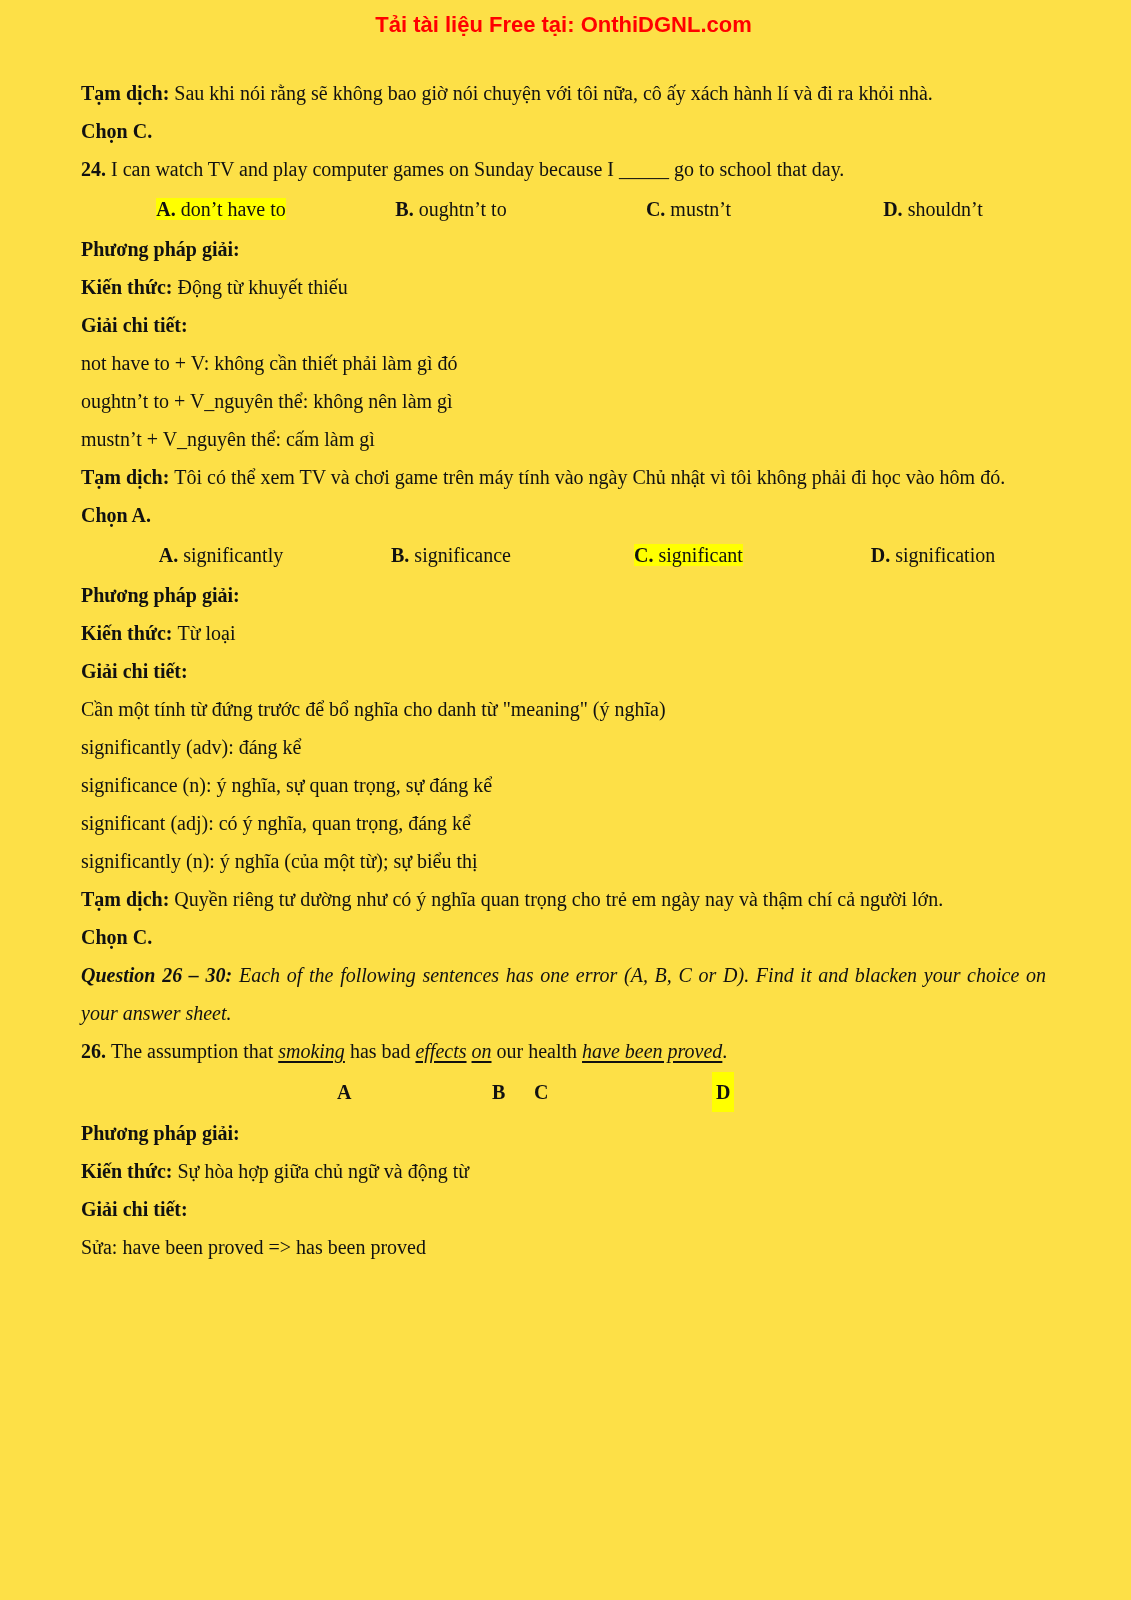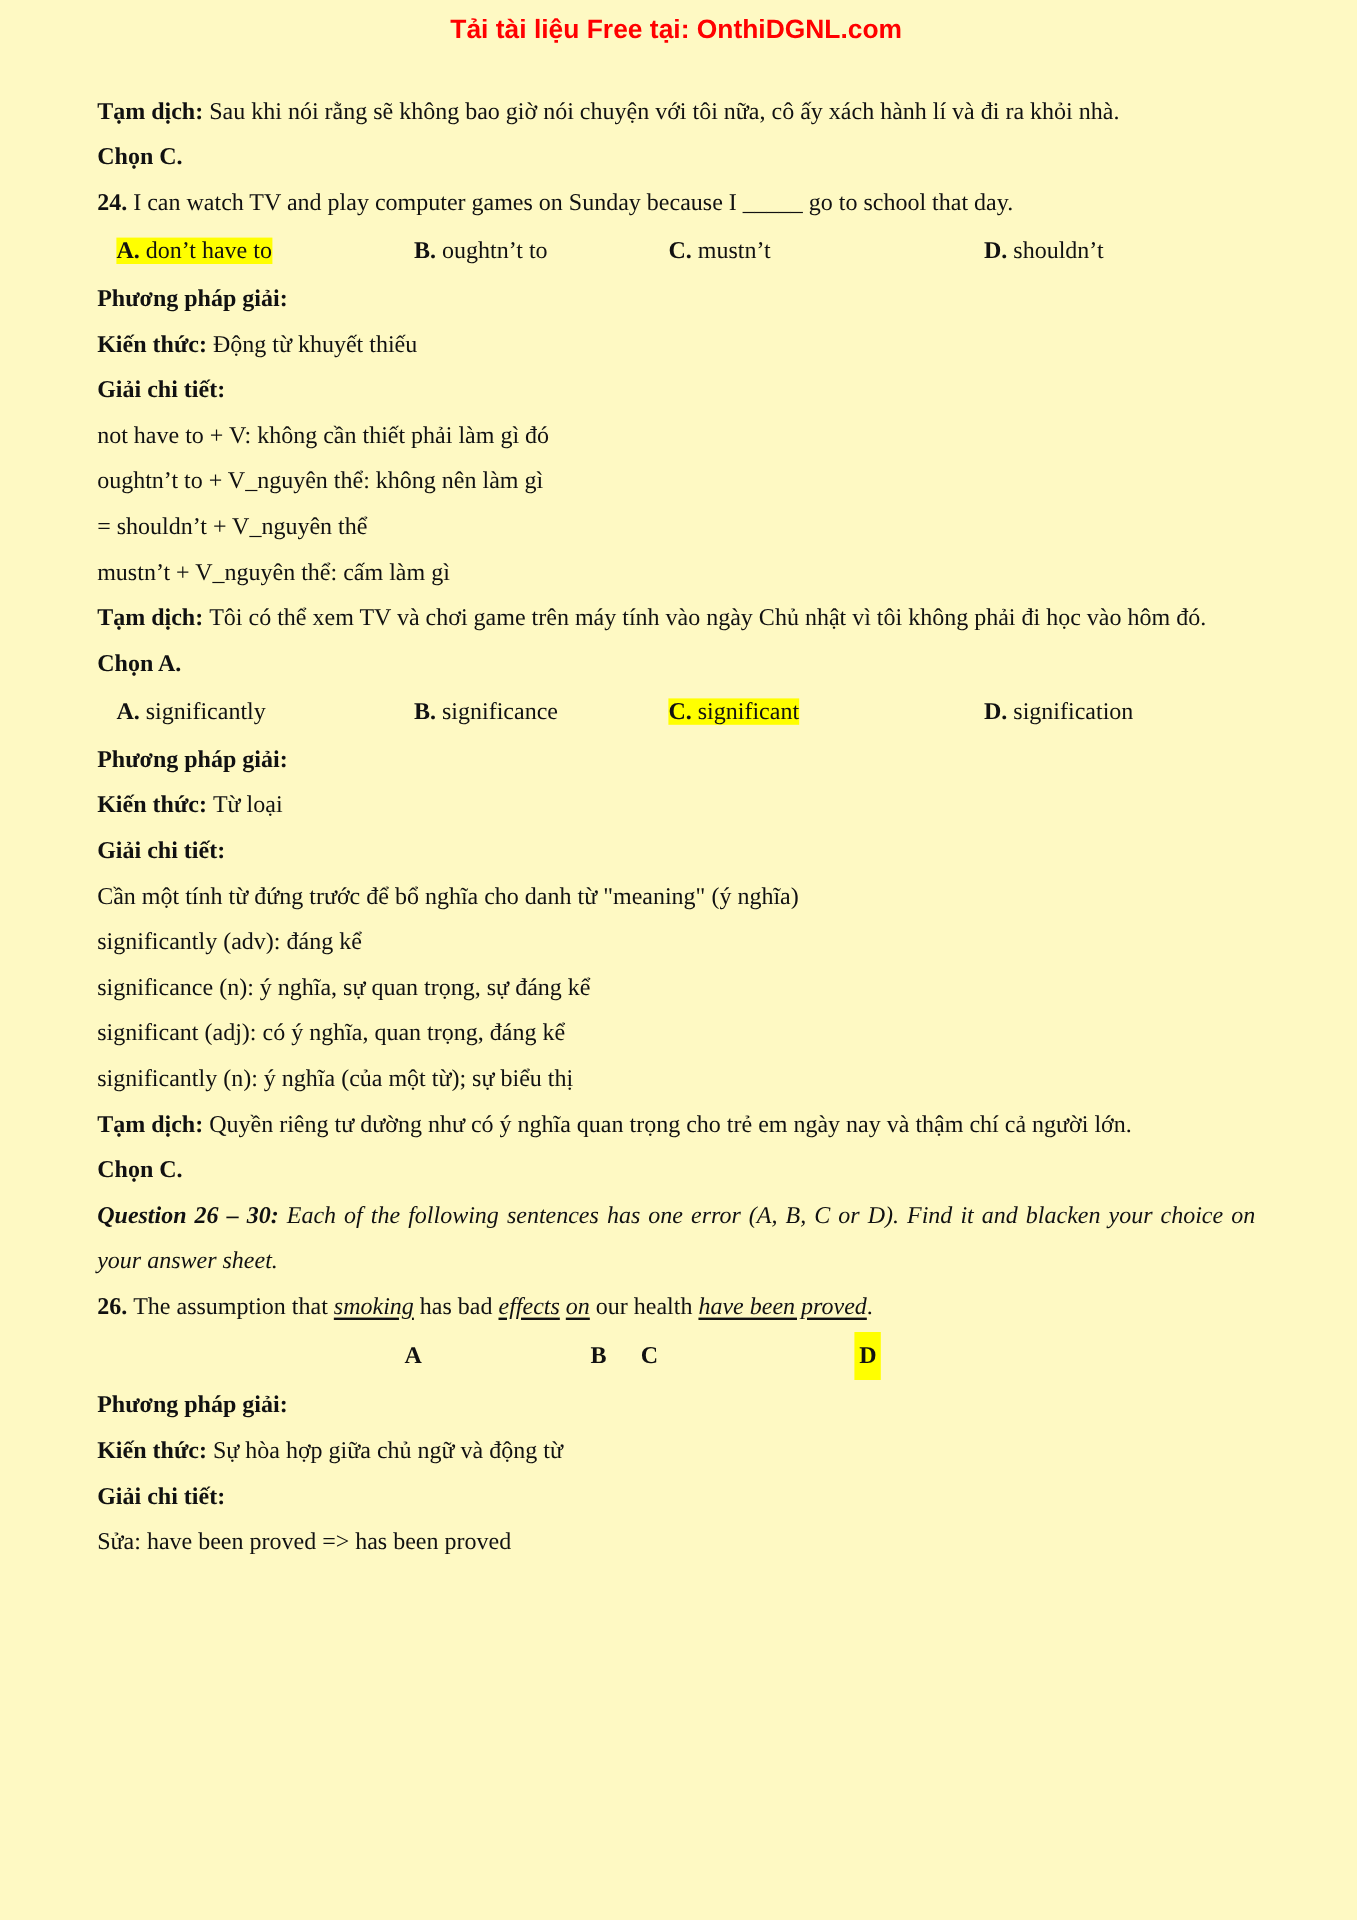--- a/index.html
+++ b/index.html
@@ -5,21 +5,21 @@
   :root {
     --header: #ff0000;
     --highlight: #ffff00;
     --text: #111111;
   }
   html, body { margin: 0; padding: 0; background: #ffffff; }
   .page {
     width: 1131px;
     min-height: 1600px;
     box-sizing: border-box;
-    background: #fef9c3;
+    background: #fde047;
     padding: 12px 85px 40px 81px;
     font-family: "Liberation Serif", "DejaVu Serif", serif;
     font-size: 20px;
     color: var(--text);
   }
   .site-header {
     font-family: "Liberation Sans", "DejaVu Sans", sans-serif;
     font-weight: 700;
     font-size: 22px;
     color: var(--header);
@@ -34,20 +34,21 @@
   .b { font-weight: 700; }
   .i { font-style: italic; }
   .u { text-decoration: underline; text-underline-offset: 3px; font-style: italic; }
   .hl { background: var(--highlight); }
   .options-row {
     display: grid;
     grid-template-columns: 248px 212px 263px auto;
     padding-left: 16px;
     line-height: 38px;
     margin: 2px 0;
+    text-align: center;
   }
   .option { white-space: nowrap; }
   .letters-row {
     position: relative;
     height: 40px;
     line-height: 40px;
     margin: 2px 0;
   }
   .letters-row .letter { position: absolute; padding: 0 4px; }
   .letters-row .letter:nth-child(1) { left: 252px; }
@@ -68,21 +69,20 @@
         <div class="option"><span class="hl"><span class="b">A.</span><span> don’t have to</span></span></div>
         <div class="option"><span><span class="b">B.</span><span> oughtn’t to</span></span></div>
         <div class="option"><span><span class="b">C.</span><span> mustn’t</span></span></div>
         <div class="option"><span><span class="b">D.</span><span> shouldn’t</span></span></div>
       </div>
       <p class="para"><span class="b">Phương pháp giải:</span></p>
       <p class="para"><span class="b">Kiến thức: </span><span>Động từ khuyết thiếu</span></p>
       <p class="para"><span class="b">Giải chi tiết:</span></p>
       <p class="para"><span>not have to + V: không cần thiết phải làm gì đó</span></p>
       <p class="para"><span>oughtn’t to + V_nguyên thể: không nên làm gì</span></p>
-      <p class="para"><span>= shouldn’t + V_nguyên thể</span></p>
       <p class="para"><span>mustn’t + V_nguyên thể: cấm làm gì</span></p>
       <p class="para"><span class="b">Tạm dịch: </span><span>Tôi có thể xem TV và chơi game trên máy tính vào ngày Chủ nhật vì tôi không phải đi học vào hôm đó.</span></p>
       <p class="para"><span class="b">Chọn A.</span></p>
       <div class="options-row">
         <div class="option"><span><span class="b">A.</span><span> significantly</span></span></div>
         <div class="option"><span><span class="b">B.</span><span> significance</span></span></div>
         <div class="option"><span class="hl"><span class="b">C.</span><span> significant</span></span></div>
         <div class="option"><span><span class="b">D.</span><span> signification</span></span></div>
       </div>
       <p class="para"><span class="b">Phương pháp giải:</span></p>

